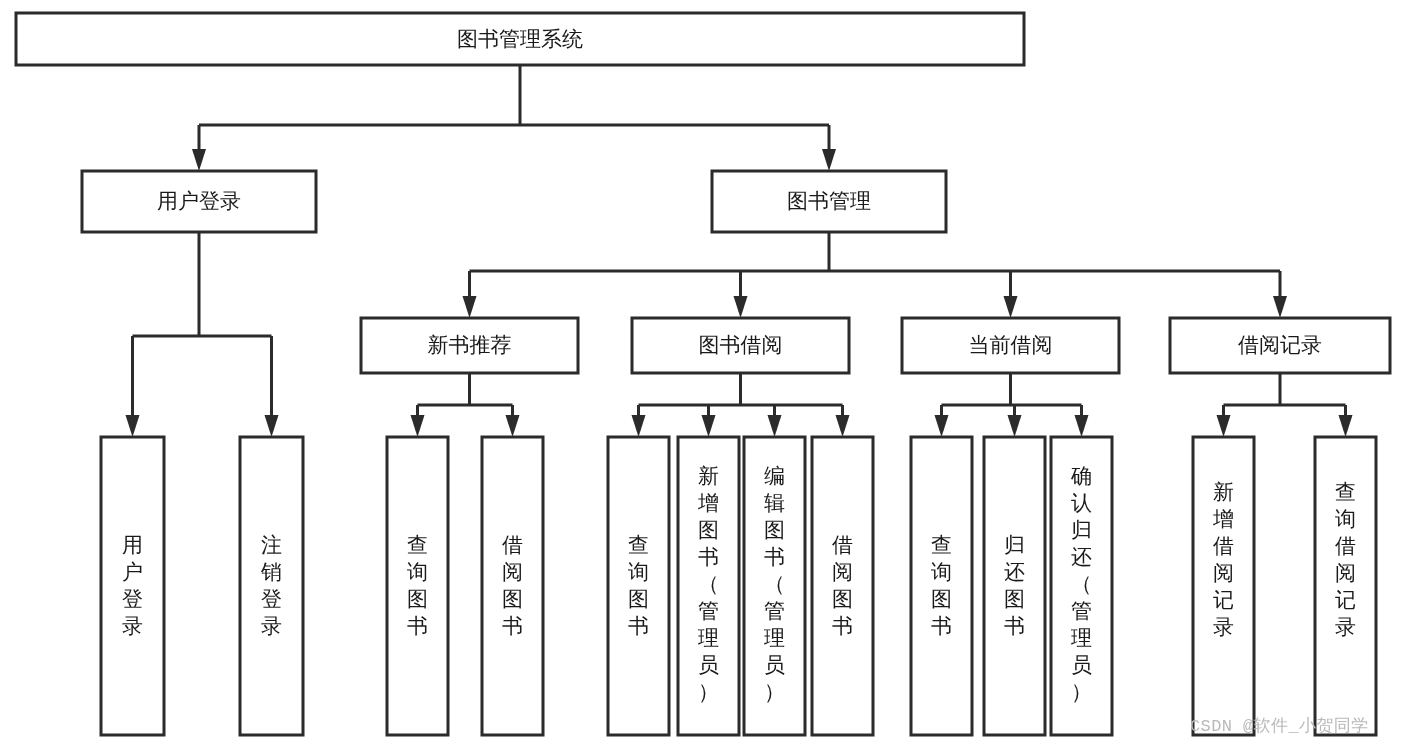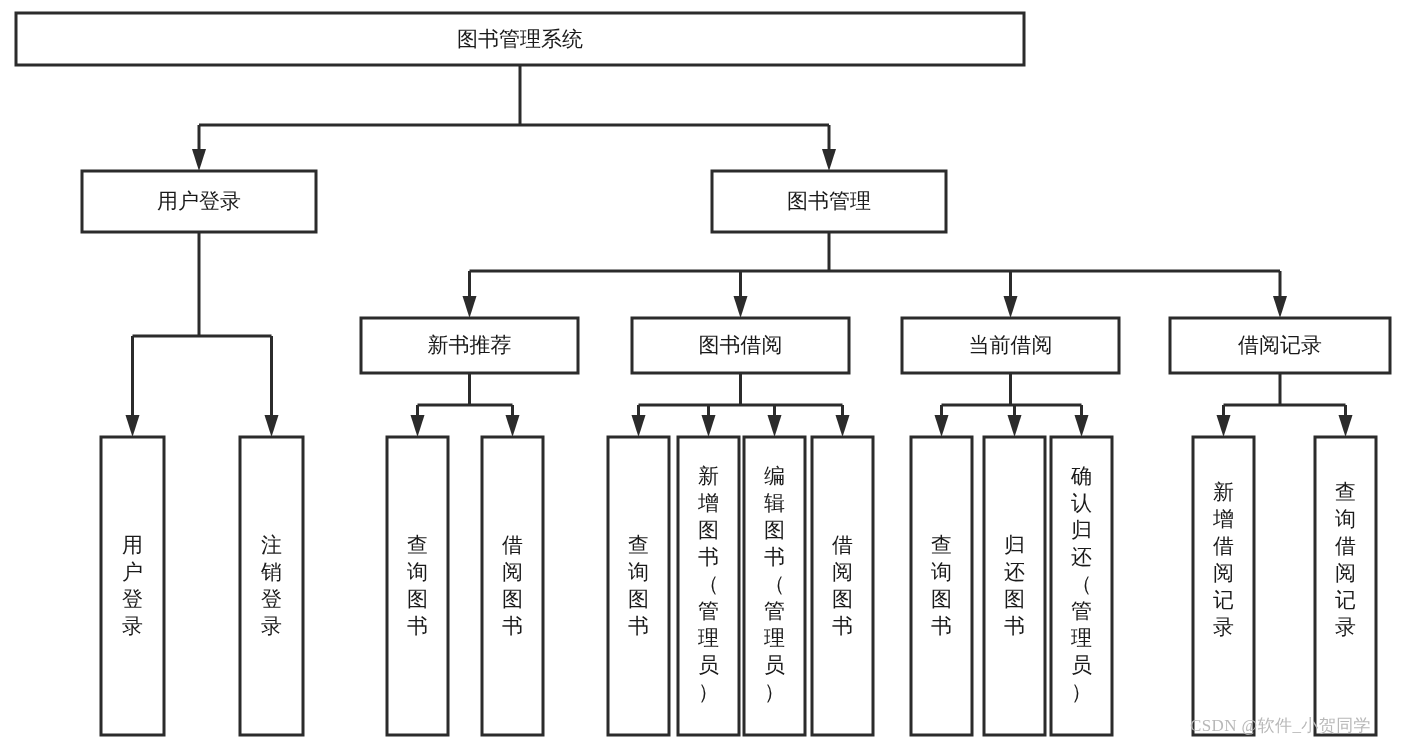--- a/index.html
+++ b/index.html
@@ -53,21 +53,21 @@
   .node-label-v {
     font-family: "Liberation Sans", "DejaVu Sans", sans-serif;
     font-size: 21px;
     fill: #1a1a1a;
     text-anchor: middle;
     dominant-baseline: middle;
     white-space: pre;
   }
   .watermark-text {
     position: absolute;
-    font-family: Liberation Serif, serif;
+    font-family: Liberation Mono, monospace;
     font-size: 17px;
     color: #b9b9b9;
     left: 1190px;
     top: 714px;
     letter-spacing: 0.4px;
     user-select: none;
     pointer-events: none;
   }
 </style>
 </head>

